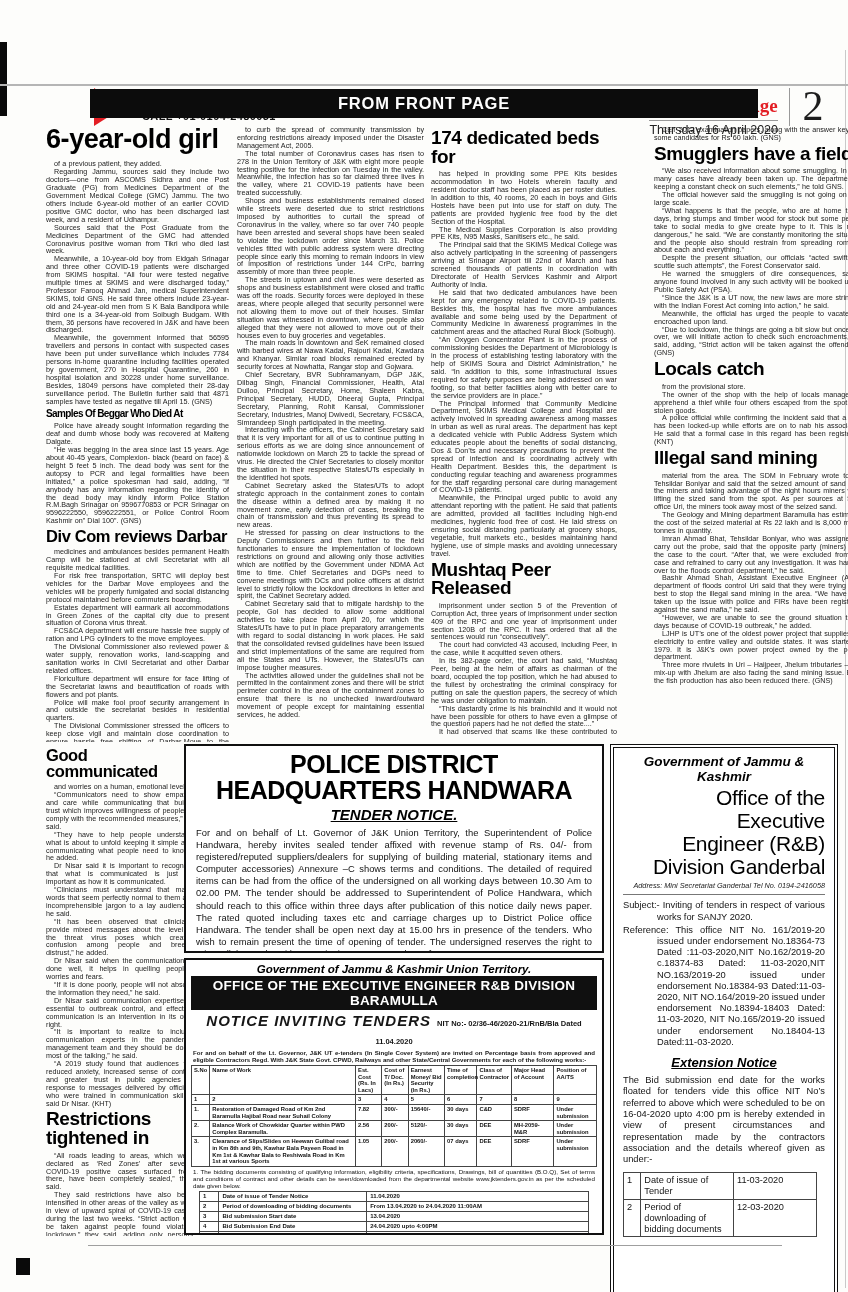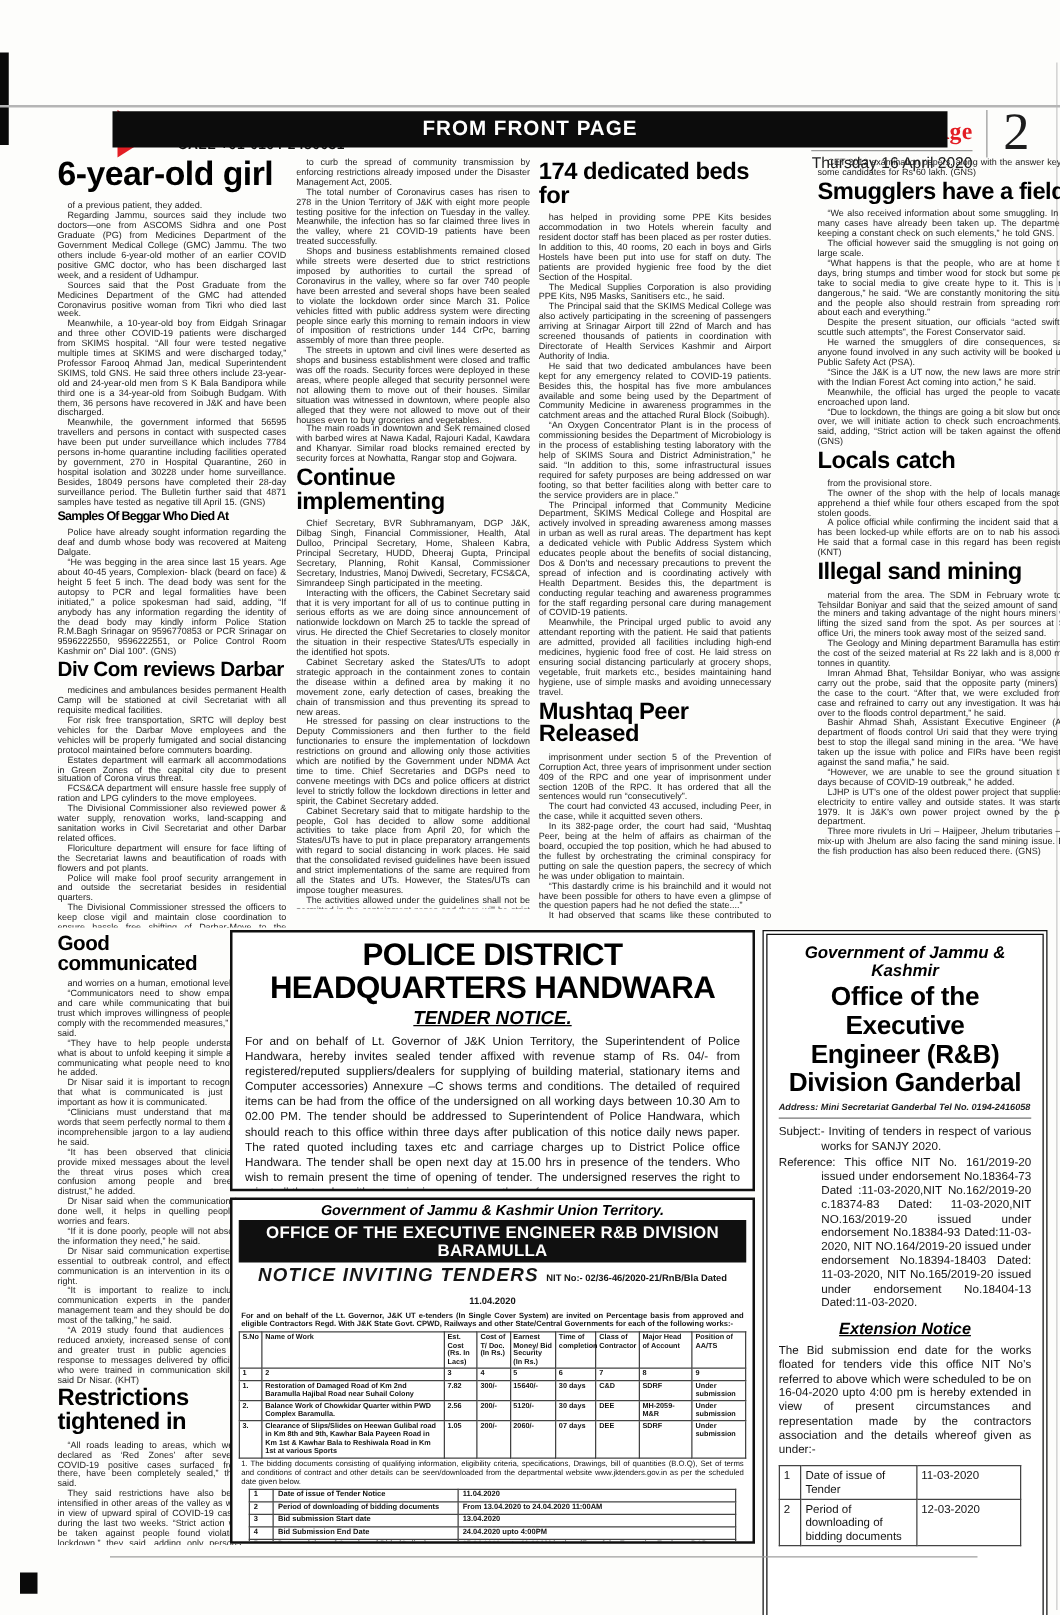--- a/index.html
+++ b/index.html
@@ -58,22 +58,22 @@
 .bm-intro{font-size:6.1px;font-weight:700;line-height:7px;text-align:justify;margin:1px 2px 2px}
 table.bmt{width:100%;border-collapse:collapse;font-size:5.8px;line-height:6.6px;table-layout:fixed}
 table.bmt th,table.bmt td{border:1px solid #444;padding:1px 2px;text-align:left;vertical-align:top;font-weight:700;color:#111}
 table.bmt td{font-weight:600}
 #bm-works tbody tr:first-child td{font-weight:700}
 .bm-note{font-size:6.2px;line-height:6.9px;margin:2px 2px;text-align:justify;color:#111}
 table.bms{width:96%;margin:0 0 2px 8px;border-collapse:collapse;font-size:6px;line-height:6.8px;table-layout:fixed}
 table.bms td{border:1px solid #444;padding:1px 3px;vertical-align:top;font-weight:600;color:#111}
 
 .gb-govt{text-align:center;font-size:13.5px;font-weight:700;font-style:italic;color:#000}
-.gb-office{text-align:center;font-size:21px;font-weight:700;line-height:1.1;letter-spacing:-.3px;margin:2px 0 3px;color:#000}
-.gb-addr{text-align:left;font-size:7.3px;font-style:italic;font-weight:700;border-bottom:1px solid #777;padding-bottom:4px;margin-bottom:5px;color:#222}
+.gb-office{text-align:right;font-size:21px;font-weight:400;line-height:1.1;letter-spacing:-.3px;margin:2px 0 3px;color:#000}
+.gb-addr{text-align:right;font-size:7.3px;font-style:italic;font-weight:400;border-bottom:1px solid #777;padding-bottom:4px;margin-bottom:5px;color:#222}
 .gb-sub,.gb-ref{font-size:9.3px;line-height:11.2px;text-align:justify;color:#141414}
 .gb-sub{padding-left:34px;text-indent:-34px;margin-bottom:2px}
 .gb-ref{padding-left:34px;text-indent:-34px}
 .gb-ext{text-align:center;font-size:13px;font-weight:800;font-style:italic;text-decoration:underline;margin:7px 0 5px;color:#000}
 .gb-body{font-size:9.3px;line-height:11.3px;text-align:justify;color:#141414}
 table.gbt{width:96%;border-collapse:collapse;font-size:9.2px;line-height:10.8px;margin:7px 0 6px;table-layout:fixed}
 table.gbt td{border:1px solid #444;padding:2px 3px;vertical-align:top;color:#141414}
 .bottomrule{position:absolute;left:88px;top:1245px;width:694px;height:1px;background:#9f9f9f}
 </style>
 </head>
@@ -141,21 +141,20 @@
       <div class="headline lg">Restrictions tightened in</div>
       <p class="bp">“All roads leading to areas, which were declared as ‘Red Zones’ after several COVID-19 positive cases surfaced from there, have been completely sealed,” they said.</p>
       <p class="bp">They said restrictions have also been intensified in other areas of the valley as well in view of upward spiral of COVID-19 cases during the last two weeks. “Strict action will be taken against people found violating lockdown,” they said, adding only persons with valid passes were allowed to move.</p>
     </div>
   <div class="col" id="c2">
       <p class="bp">to curb the spread of community transmission by enforcing restrictions already imposed under the Disaster Management Act, 2005.</p>
       <p class="bp">The total number of Coronavirus cases has risen to 278 in the Union Territory of J&amp;K with eight more people testing positive for the infection on Tuesday in the valley. Meanwhile, the infection has so far claimed three lives in the valley, where 21 COVID-19 patients have been treated successfully.</p>
       <p class="bp">Shops and business establishments remained closed while streets were deserted due to strict restrictions imposed by authorities to curtail the spread of Coronavirus in the valley, where so far over 740 people have been arrested and several shops have been sealed to violate the lockdown order since March 31. Police vehicles fitted with public address system were directing people since early this morning to remain indoors in view of imposition of restrictions under 144 CrPc, barring assembly of more than three people.</p>
       <p class="bp">The streets in uptown and civil lines were deserted as shops and business establishment were closed and traffic was off the roads. Security forces were deployed in these areas, where people alleged that security personnel were not allowing them to move out of their houses. Similar situation was witnessed in downtown, where people also alleged that they were not allowed to move out of their houses even to buy groceries and vegetables.</p>
       <p class="bp">The main roads in downtown and SeK remained closed with barbed wires at Nawa Kadal, Rajouri Kadal, Kawdara and Khanyar. Similar road blocks remained erected by security forces at Nowhatta, Rangar stop and Gojwara.</p>
-      <div class="headline lg">Continue implementing</div>
       <p class="bp">Chief Secretary, BVR Subhramanyam, DGP J&amp;K, Dilbag Singh, Financial Commissioner, Health, Atal Dulloo, Principal Secretary, Home, Shaleen Kabra, Principal Secretary, HUDD, Dheeraj Gupta, Principal Secretary, Planning, Rohit Kansal, Commissioner Secretary, Industries, Manoj Dwivedi, Secretary, FCS&amp;CA, Simrandeep Singh participated in the meeting.</p>
       <p class="bp">Interacting with the officers, the Cabinet Secretary said that it is very important for all of us to continue putting in serious efforts as we are doing since announcement of nationwide lockdown on March 25 to tackle the spread of virus. He directed the Chief Secretaries to closely monitor the situation in their respective States/UTs especially in the identified hot spots.</p>
       <p class="bp">Cabinet Secretary asked the States/UTs to adopt strategic approach in the containment zones to contain the disease within a defined area by making it no movement zone, early detection of cases, breaking the chain of transmission and thus preventing its spread to new areas.</p>
       <p class="bp">He stressed for passing on clear instructions to the Deputy Commissioners and then further to the field functionaries to ensure the implementation of lockdown restrictions on ground and allowing only those activities which are notified by the Government under NDMA Act time to time. Chief Secretaries and DGPs need to convene meetings with DCs and police officers at district level to strictly follow the lockdown directions in letter and spirit, the Cabinet Secretary added.</p>
       <p class="bp">Cabinet Secretary said that to mitigate hardship to the people, GoI has decided to allow some additional activities to take place from April 20, for which the States/UTs have to put in place preparatory arrangements with regard to social distancing in work places. He said that the consolidated revised guidelines have been issued and strict implementations of the same are required from all the States and UTs. However, the States/UTs can impose tougher measures.</p>
       <p class="bp">The activities allowed under the guidelines shall not be permitted in the containment zones and there will be strict perimeter control in the area of the containment zones to ensure that there is no unchecked inward/outward movement of people except for maintaining essential services, he added.</p>
     </div>
   <div class="col" id="c3">
       <div class="headline lg">174 dedicated beds for</div>
       <p class="bp">has helped in providing some PPE Kits besides accommodation in two Hotels wherein faculty and resident doctor staff has been placed as per roster duties. In addition to this, 40 rooms, 20 each in boys and Girls Hostels have been put into use for staff on duty. The patients are provided hygienic free food by the diet Section of the Hospital.</p>

